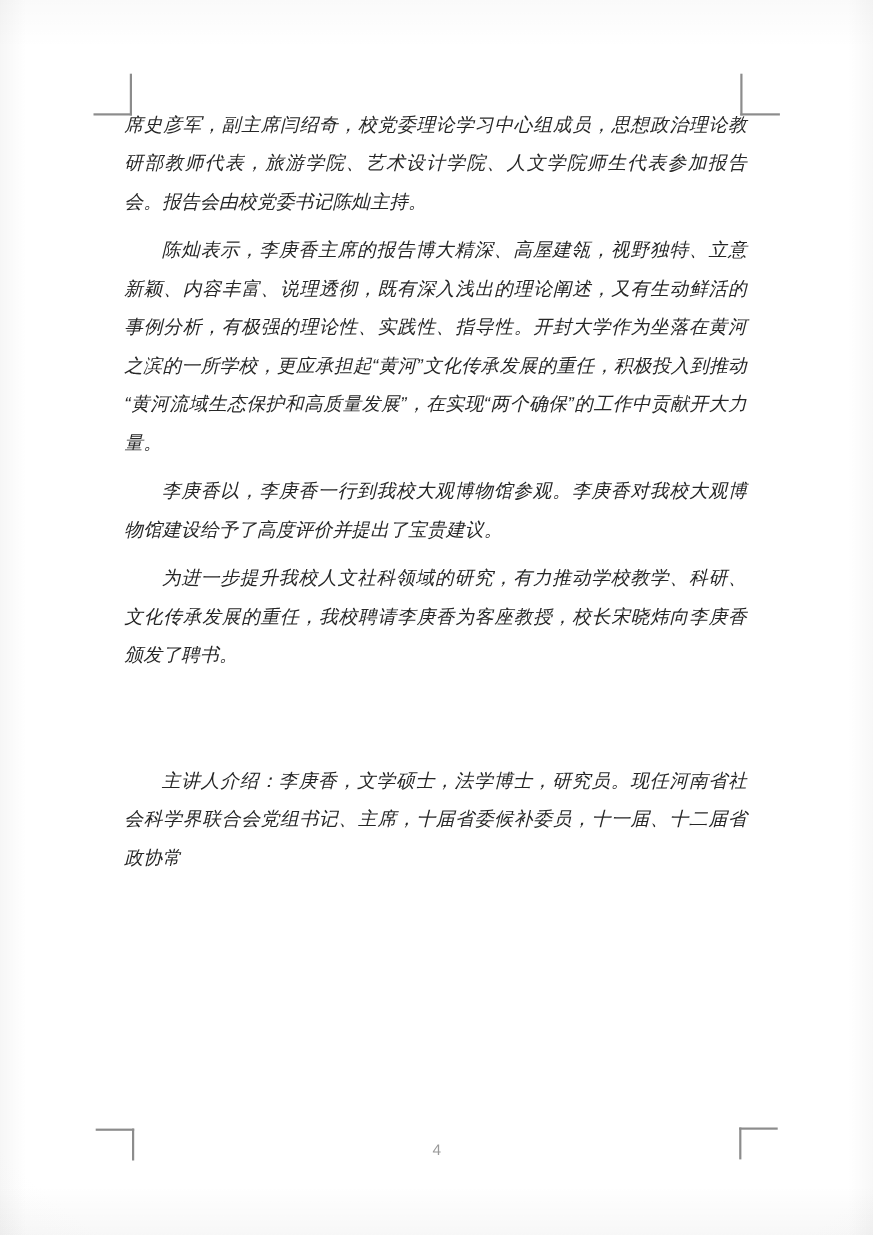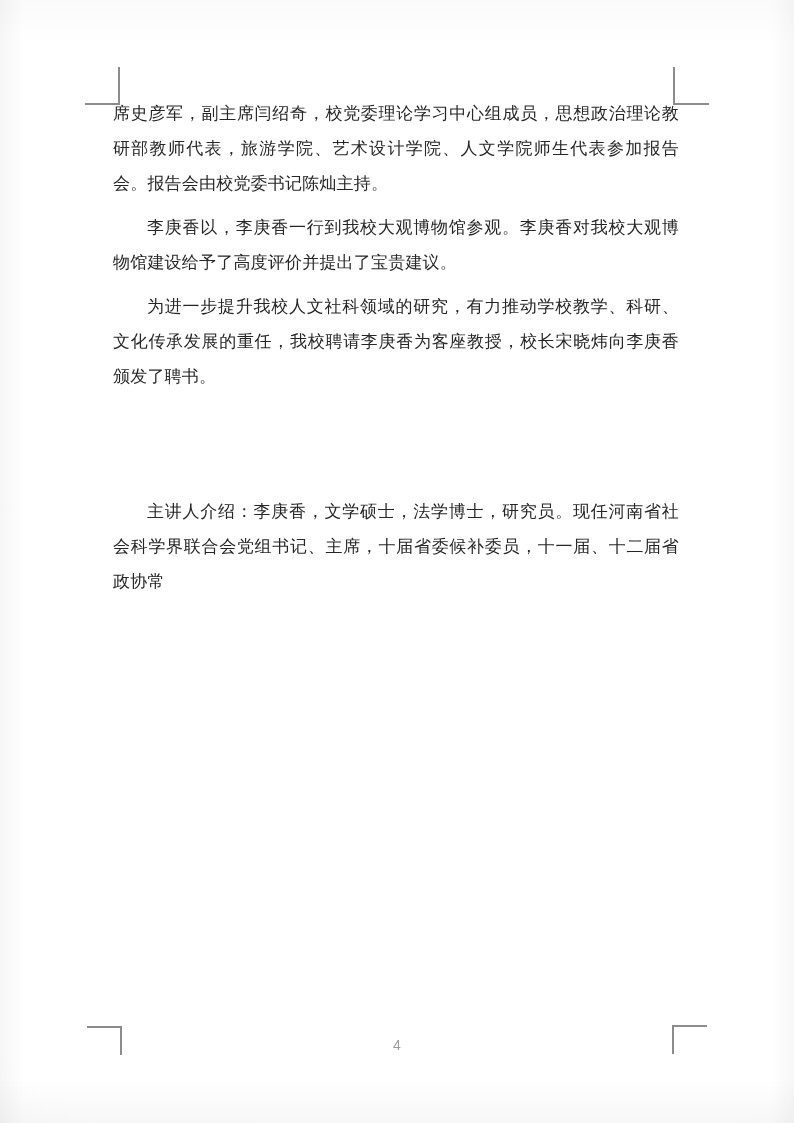--- a/index.html
+++ b/index.html
@@ -35,24 +35,24 @@
     left: 113px;
     top: 96px;
     width: 566px;
     color: var(--ink, #262626);
     font-size: 17px;
     line-height: 35px;
     text-align: justify;
     text-justify: inter-character;
     letter-spacing: 0.2px;
   }
-  .para { margin: 0; }
+  .para { margin: 0; font-style: italic; }
   .para + .para { margin-top: 9px; }
   .para.indent { text-indent: 2em; }
-  .para.gap-before { margin-top: 100px; }
+  .para.gap-before { margin-top: 79px; }
 
   .crop-mark { position: absolute; }
   .crop-mark.tl {
     left: 85px; top: 67px; width: 33px; height: 36px;
     border-right: 2px solid var(--mark, #8c8c8c);
     border-bottom: 2px solid var(--mark, #8c8c8c);
   }
   .crop-mark.tr {
     left: 673px; top: 67px; width: 34px; height: 36px;
     border-left: 2px solid var(--mark, #8c8c8c);
@@ -84,20 +84,21 @@
 
 <div class="page">
 
   <div class="crop-mark tl"></div>
   <div class="crop-mark tr"></div>
   <div class="crop-mark bl"></div>
   <div class="crop-mark br"></div>
 
   <main class="text-area" id="paragraphs">
       <p class="para">席史彦军，副主席闫绍奇，校党委理论学习中心组成员，思想政治理论教研部教师代表，旅游学院、艺术设计学院、人文学院师生代表参加报告会。报告会由校党委书记陈灿主持。</p>
+      <p class="para indent">陈灿表示，李庚香主席的报告博大精深、高屋建瓴，视野独特、立意新颖、内容丰富、说理透彻，既有深入浅出的理论阐述，又有生动鲜活的事例分析，有极强的理论性、实践性、指导性。开封大学作为坐落在黄河之滨的一所学校，更应承担起“黄河”文化传承发展的重任，积极投入到推动“黄河流域生态保护和高质量发展”，在实现“两个确保”的工作中贡献开大力量。</p>
       <p class="para indent">李庚香以，李庚香一行到我校大观博物馆参观。李庚香对我校大观博物馆建设给予了高度评价并提出了宝贵建议。</p>
       <p class="para indent">为进一步提升我校人文社科领域的研究，有力推动学校教学、科研、文化传承发展的重任，我校聘请李庚香为客座教授，校长宋晓炜向李庚香颁发了聘书。</p>
       <p class="para indent gap-before">主讲人介绍：李庚香，文学硕士，法学博士，研究员。现任河南省社会科学界联合会党组书记、主席，十届省委候补委员，十一届、十二届省政协常</p>
     </main>
 
   <div class="page-number">4</div>
 
 </div>
 
 </body></html>

